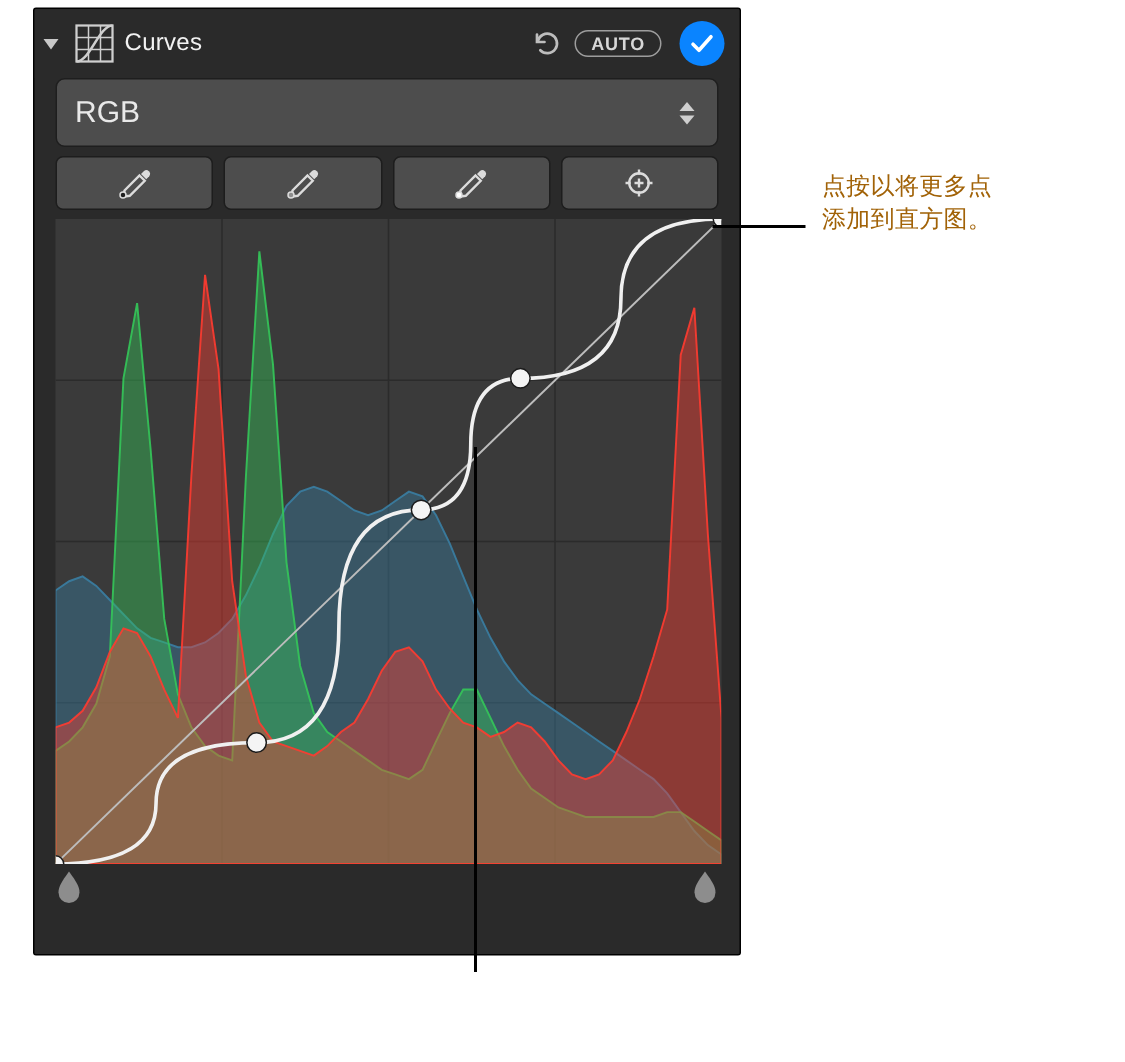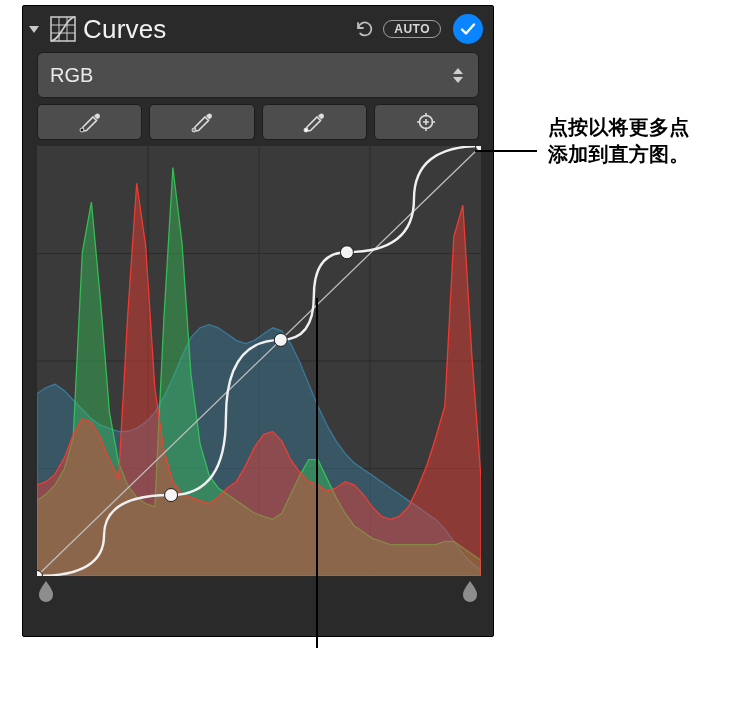--- a/index.html
+++ b/index.html
@@ -26,21 +26,21 @@
     width: 18px; height: 18px; display: flex; align-items: center; justify-content: center;
     color: #c8c8c8;
   }
   .disclosure-tri svg { width: 12px; height: 12px; }
   .curves-icon {
     width: 28px; height: 28px; display:flex; align-items:center; justify-content:center;
     color: #cfcfcf;
   }
   .curves-icon svg { width: 26px; height: 26px; }
   .title {
-    flex: 1; color: #f2f2f2; font-size: 26px; font-weight: 400; letter-spacing: .2px;
+    flex: 1; color: #f2f2f2; font-size: 16px; font-weight: 400; letter-spacing: .2px;
   }
   .reset-icon { color:#bdbdbd; width:22px; height:22px; display:flex; align-items:center; justify-content:center; margin-right: 2px;}
   .reset-icon svg { width: 20px; height: 20px; }
   .auto-pill {
     border: 1.5px solid #9d9d9d; color:#d7d7d7; background: transparent;
     border-radius: 11px; font-size: 12px; padding: 1px 10px; letter-spacing: .5px;
     margin-right: 6px;
     font-weight: bold;
   }
   .check-badge {
@@ -79,23 +79,22 @@
 
   
   .drop-row {
     display:flex; justify-content:space-between; padding:4px 14px 8px 14px;
   }
   .drop { width:18px; height:22px; color:#8f8f8f; }
   .drop svg { width:100%; height:100%; }
 
   
   .callout {
-    position:absolute; color:#000000; font-size:20px; line-height:1.35;
+    position:absolute; color:#a16207; font-size:16px; line-height:1.35;
     letter-spacing:.2px;
-    font-weight:bold;
   }
   .callout.c1 { left:548px; top:114px; width:190px; }
   .callout.c2 { left:335px; top:660px; width:400px; }
 
   .lead-line { position:absolute; background:#000; }
   .lead1 { left:475px; top:150px; width:62px; height:1.5px; }
   .lead2 { left:316px; top:298px; width:1.5px; height:350px; }
 </style>
 </head>
 <body>

